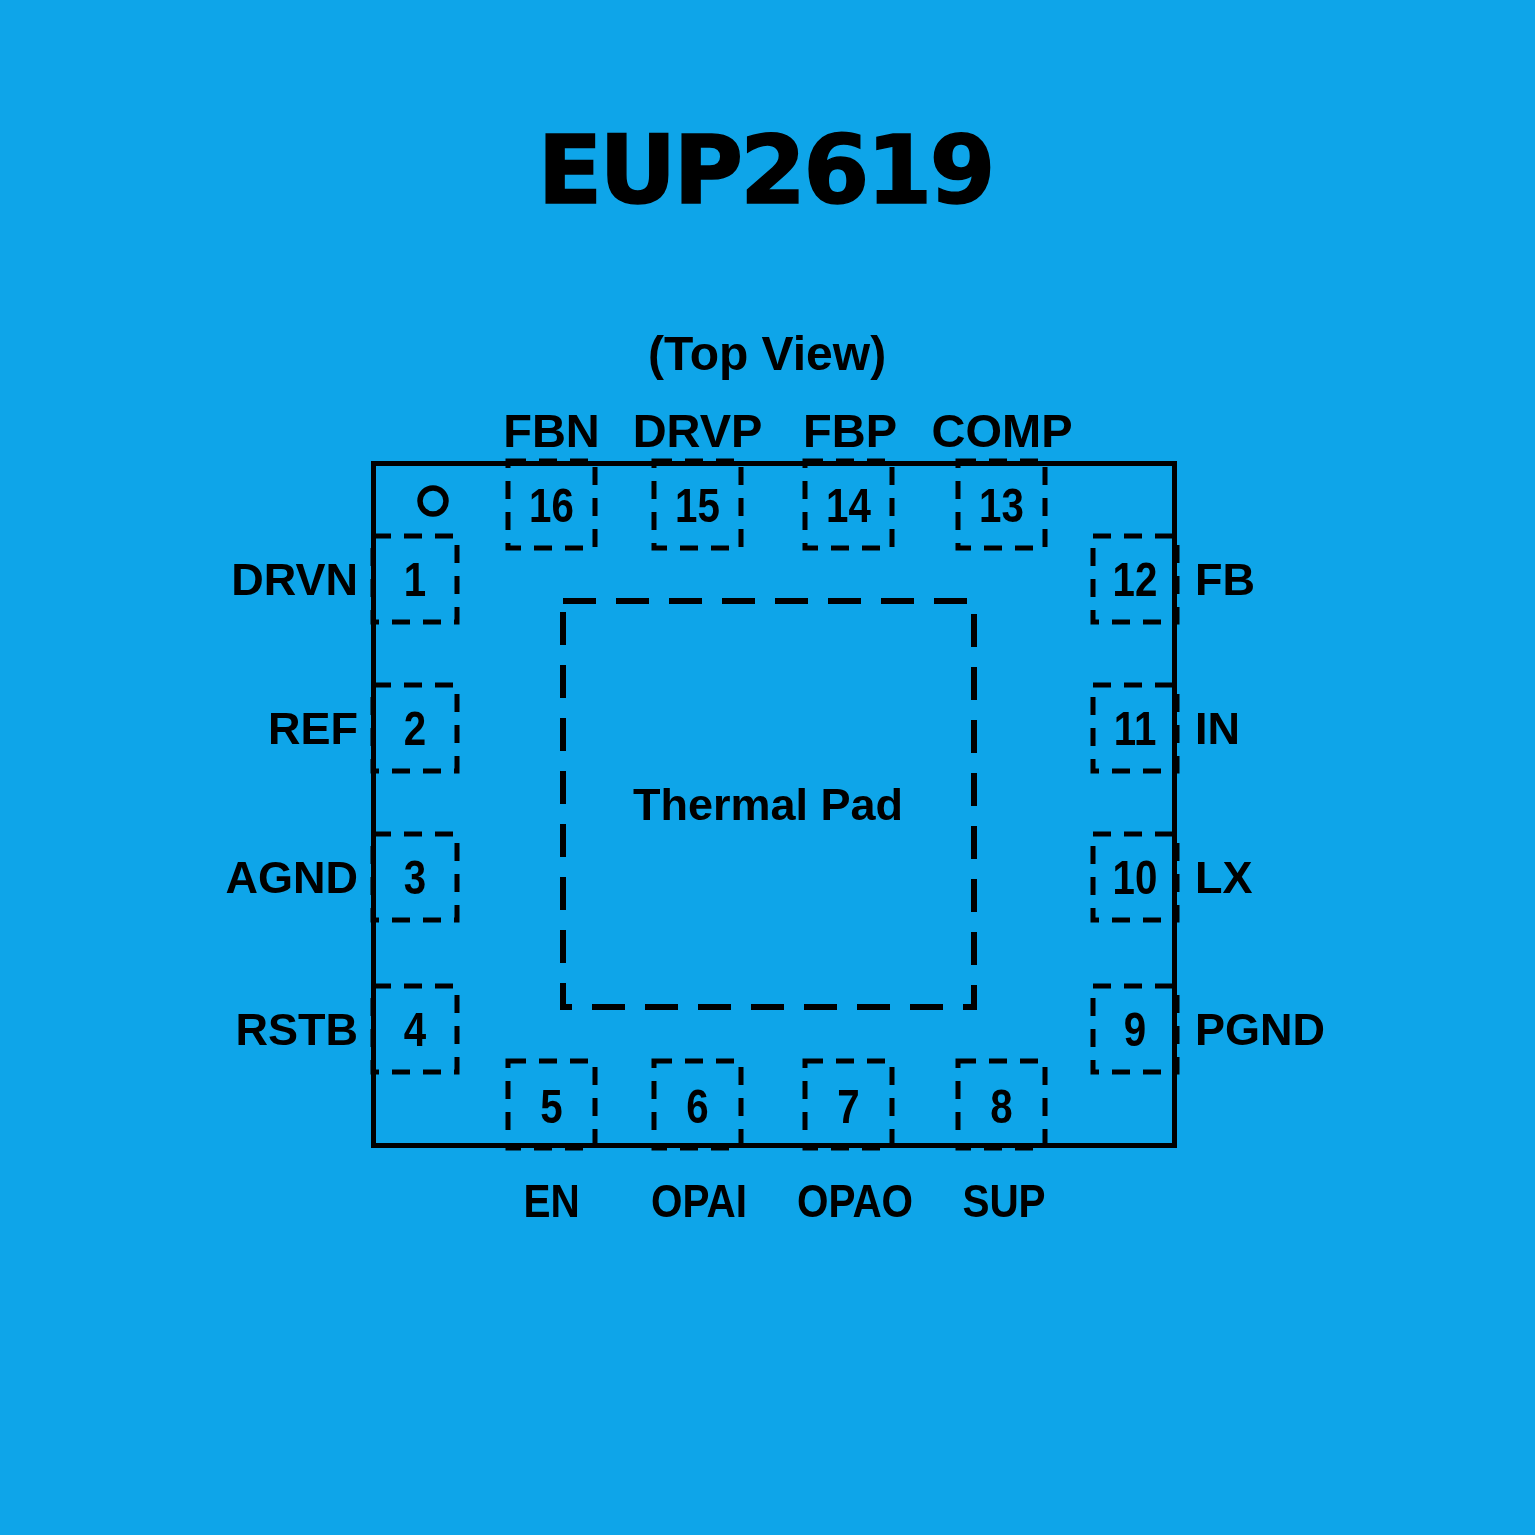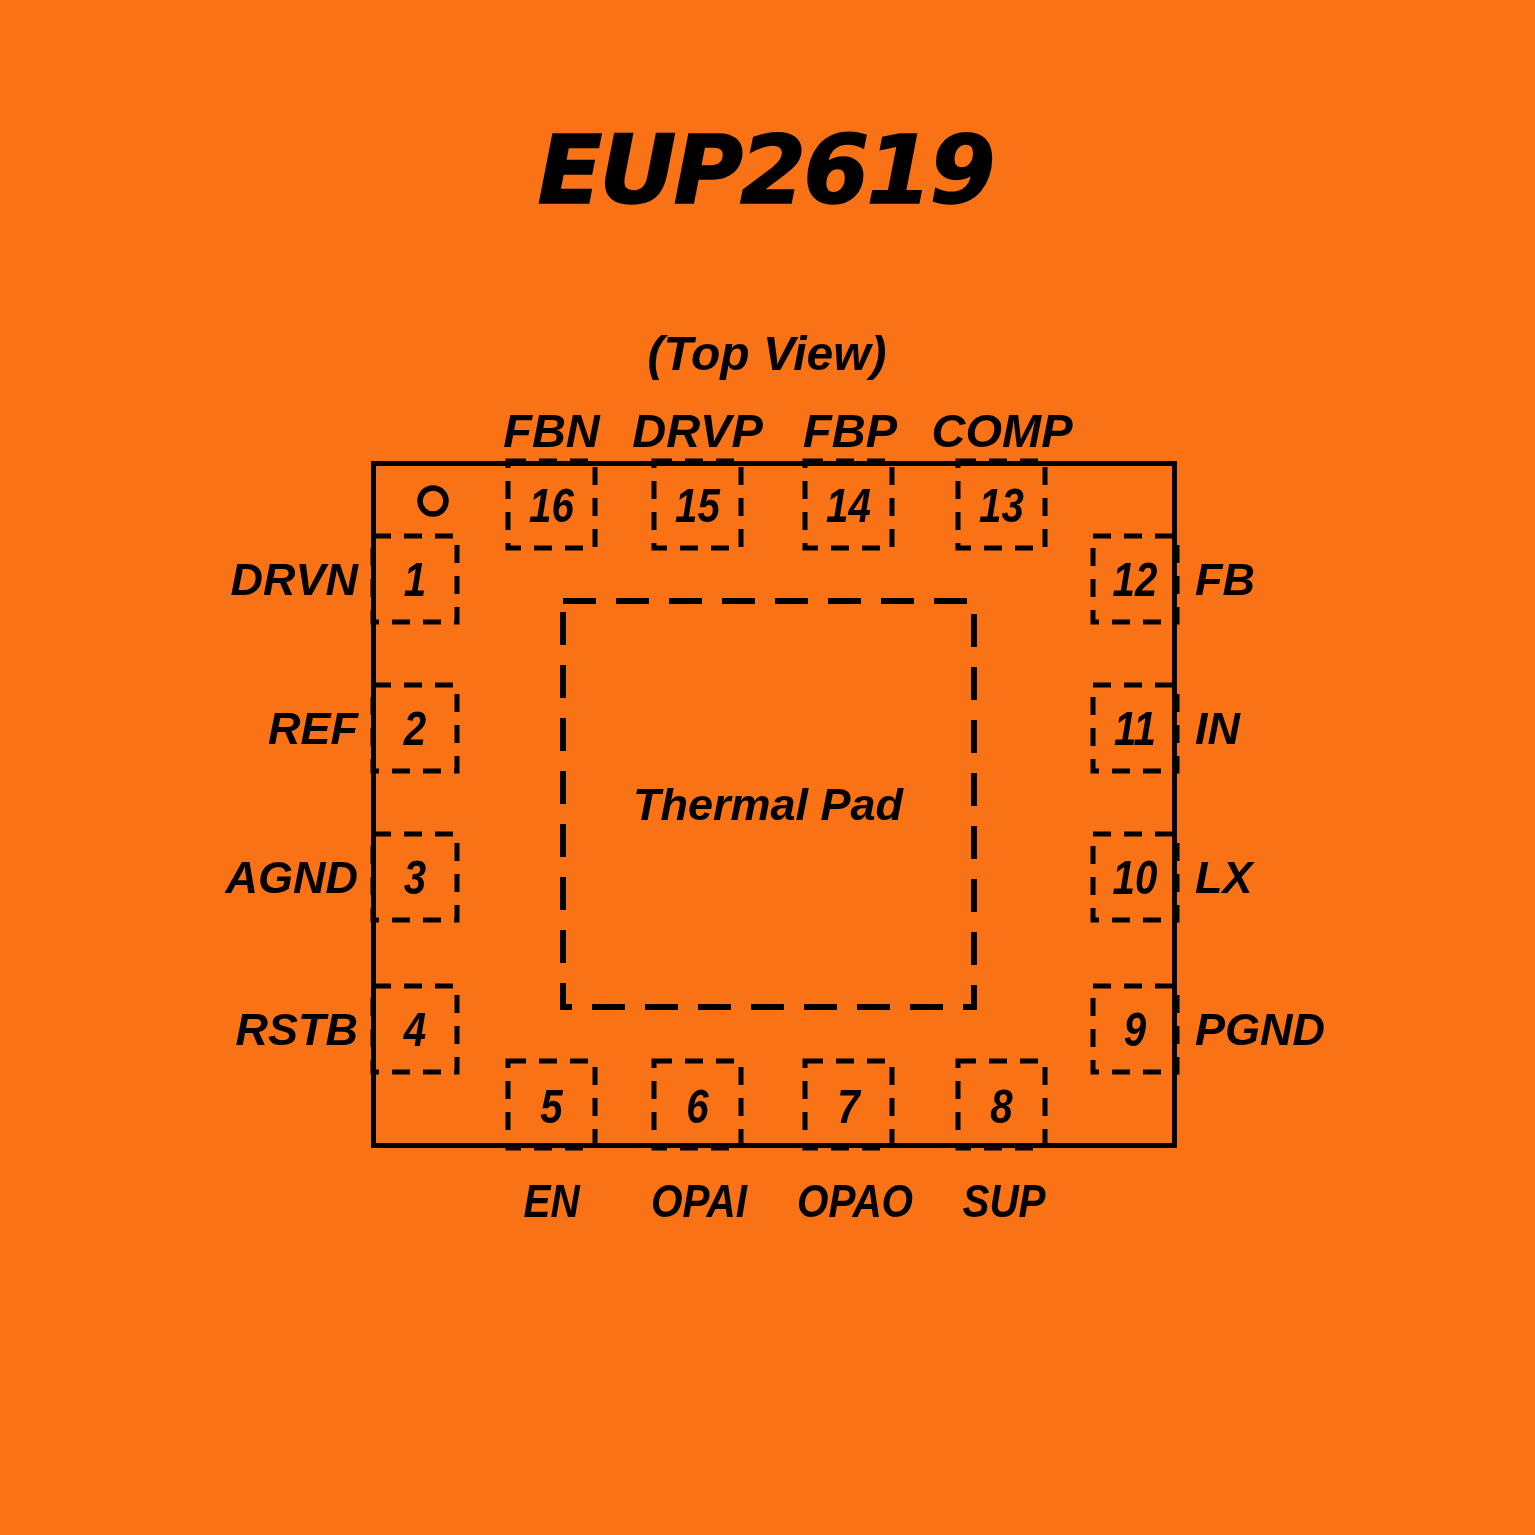--- a/index.html
+++ b/index.html
@@ -4,23 +4,22 @@
 <style>
   html, body {
     margin: 0;
     padding: 0;
     background: #ffffff;
   }
   .page {
     position: relative;
     width: 1535px;
     height: 1535px;
-    background: #f97316;
+    background: #0ea5e9;
     overflow: hidden;
-    font-style: italic;
   }
   svg { display: block; }
 
   
   .stroke-solid {
     fill: none;
     stroke: #000000;
     stroke-width: 5;
   }
   .stroke-dash {

